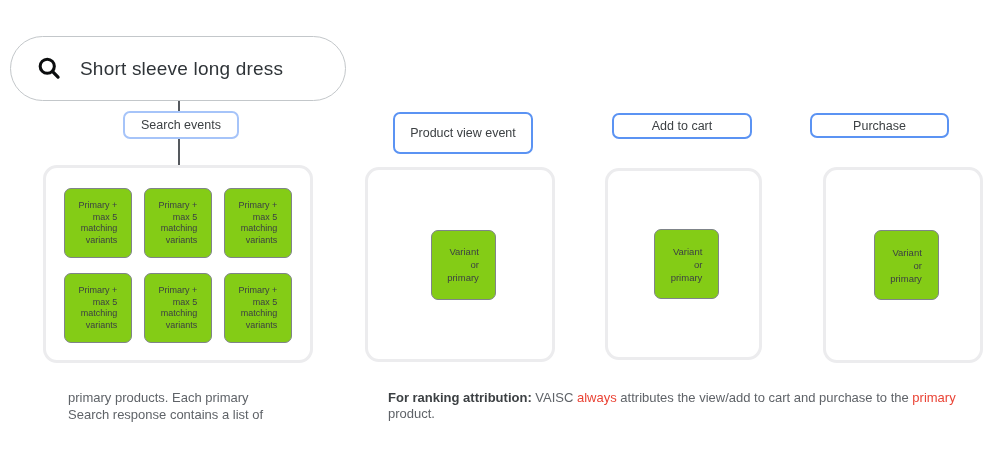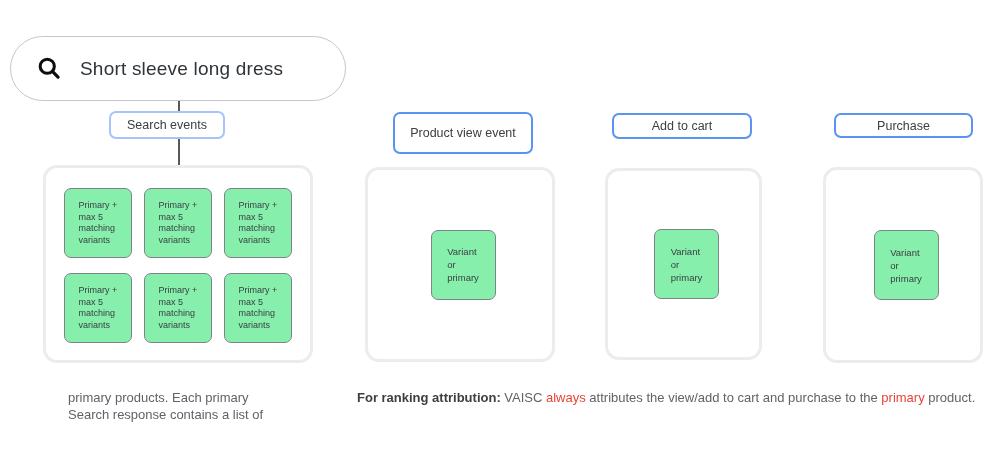--- a/index.html
+++ b/index.html
@@ -51,24 +51,24 @@
     border-radius: 7px;
     display: flex;
     align-items: center;
     justify-content: center;
     font-size: 12.5px;
     color: #3c4043;
     z-index: 1;
   }
   .chip.light { border: 2px solid #a6c4f9; }
   .chip.strong { border: 2px solid #5b93f3; }
-  .chip-search   { left: 109px; top: 111px; width: 116px; height: 28px; }
+  .chip-search   { left: 123px; top: 111px; width: 116px; height: 28px; }
   .chip-view     { left: 393px; top: 112px; width: 140px; height: 42px; }
   .chip-cart     { left: 612px; top: 113px; width: 140px; height: 26px; justify-content: center; }
-  .chip-purchase { left: 834px; top: 113px; width: 139px; height: 25px; }
+  .chip-purchase { left: 810px; top: 113px; width: 139px; height: 25px; }
 
   
   .container {
     position: absolute;
     background: #ffffff;
     border: 3px solid #ececee;
     border-radius: 14px;
   }
   .container-search   { left: 43px;  top: 165px; width: 270px; height: 198px;
                         display: grid;
@@ -78,25 +78,25 @@
                         padding: 20px 0 0 18px; }
   .container-view     { left: 365px; top: 167px; width: 190px; height: 195px; }
   .container-cart     { left: 605px; top: 168px; width: 157px; height: 192px; }
   .container-purchase { left: 823px; top: 167px; width: 160px; height: 196px; }
   .container.center-one { display: flex; align-items: center; justify-content: center; }
 
   
   .mini-card {
     border: 1.5px solid #7f8489;
     border-radius: 7px;
-    background: #86efac;
+    background: #84cc16;
     display: flex;
     align-items: center;
     justify-content: center;
-    text-align: left;
+    text-align: right;
     font-size: 9px;
     line-height: 11.5px;
     color: #3c4043;
     white-space: pre-line;
   }
   .variant-card {
     width: 65px; height: 70px;
     font-size: 9.5px;
     line-height: 13px;
     margin-left: 6px;
@@ -105,21 +105,21 @@
   
   .caption-left {
     position: absolute;
     left: 68px; top: 389px;
     font-size: 13px;
     line-height: 17px;
     color: #5f6368;
   }
   .notes {
     position: absolute;
-    left: 357px; top: 390px;
+    left: 388px; top: 390px;
     font-size: 13px;
     line-height: 16px;
     color: #5f6368;
   }
   .notes .note-line { margin-bottom: 7px; }
   .seg-bold   { font-weight: 700; color: #3c4043; }
   .seg-normal { color: #5f6368; }
   .seg-red    { color: #ea4335; }
 </style>
 </head>

